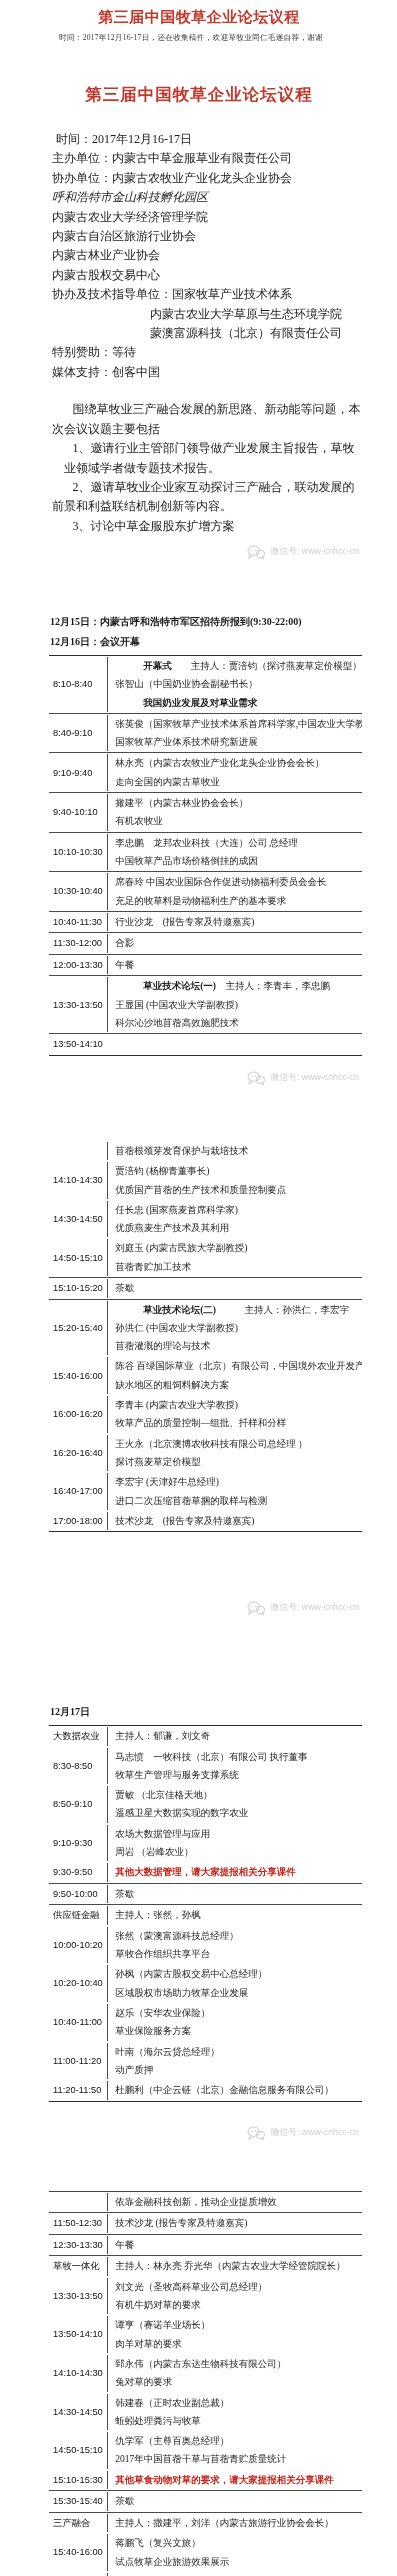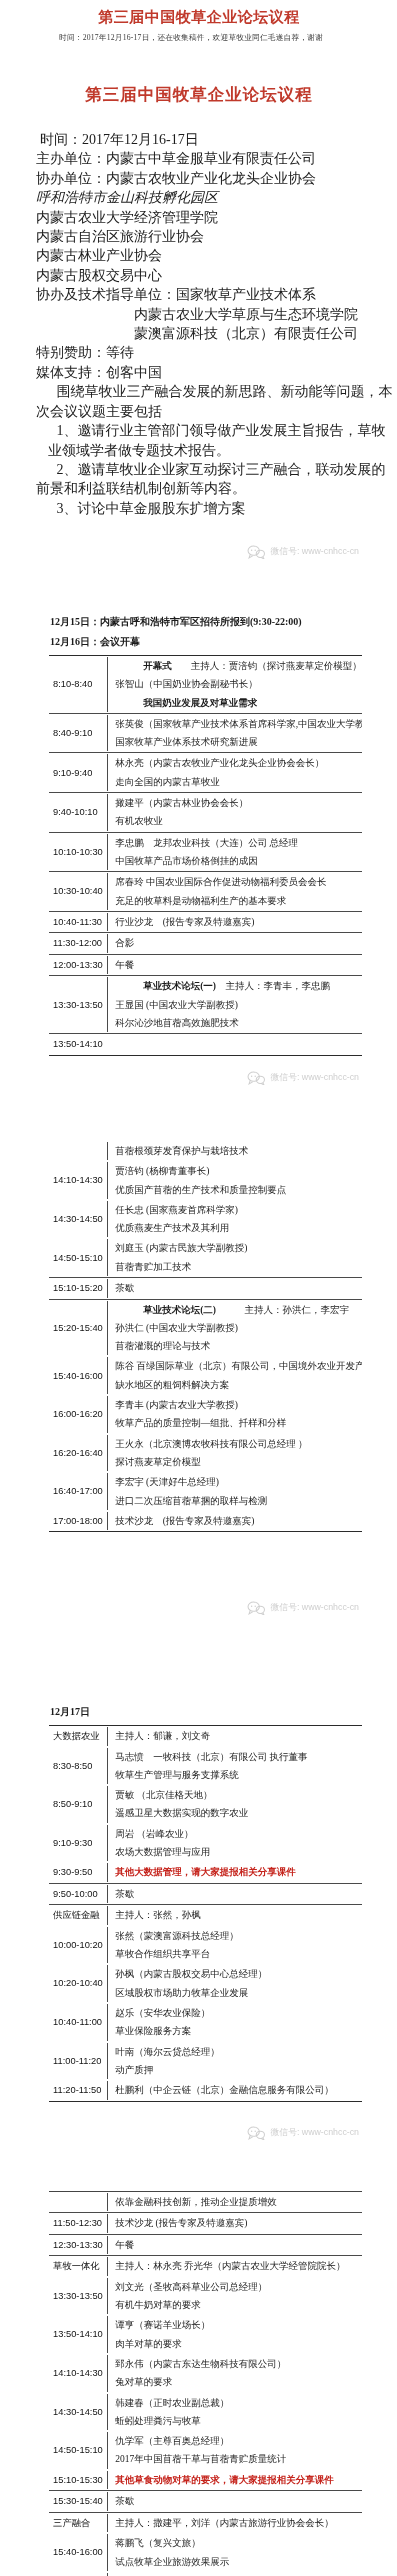--- a/index.html
+++ b/index.html
@@ -11,21 +11,21 @@
     font-family:"Liberation Sans","DejaVu Sans",sans-serif;font-weight:bold;
     font-size:15px;color:#c0392b;letter-spacing:0.5px;}
   #hdr-sub{position:absolute;top:33px;left:59px;font-size:7.7px;color:#3c3c3c;letter-spacing:0.2px;}
 
   
   #doc-title{position:absolute;top:84px;left:0;width:100%;text-align:center;
     font-family:"Liberation Sans","DejaVu Sans",sans-serif;font-weight:bold;
     font-size:16.5px;color:#c0392b;letter-spacing:1px;}
 
   
-  #intro{position:absolute;top:130px;left:36px;width:318px;font-size:14px;}
+  #intro{position:absolute;top:130px;left:52px;width:318px;font-size:12px;}
   .iline{line-height:19.4px;white-space:nowrap;}
 
   
   .wm{position:absolute;right:39px;display:flex;align-items:center;gap:5px;
       color:#cfcfcf;font-size:8.8px;font-family:"Liberation Sans","DejaVu Sans",sans-serif;}
   .wm svg{display:block;}
 
   
   .daylbl{position:absolute;left:50px;font-size:10px;font-weight:bold;white-space:nowrap;}
 
@@ -62,21 +62,21 @@
       <div class="iline" style="padding-left: 0px; font-style: italic;">呼和浩特市金山科技孵化园区</div>
       <div class="iline" style="padding-left: 0px;">内蒙古农业大学经济管理学院</div>
       <div class="iline" style="padding-left: 0px;">内蒙古自治区旅游行业协会</div>
       <div class="iline" style="padding-left: 0px;">内蒙古林业产业协会</div>
       <div class="iline" style="padding-left: 0px;">内蒙古股权交易中心</div>
       <div class="iline" style="padding-left: 0px;">协办及技术指导单位：国家牧草产业技术体系</div>
       <div class="iline" style="padding-left: 98px;">内蒙古农业大学草原与生态环境学院</div>
       <div class="iline" style="padding-left: 98px;">蒙澳富源科技（北京）有限责任公司</div>
       <div class="iline" style="padding-left: 0px;">特别赞助：等待</div>
       <div class="iline" style="padding-left: 0px;">媒体支持：创客中国</div>
-      <div class="iline" style="padding-left: 20.6px;">围绕草牧业三产融合发展的新思路、新动能等问题，本</div>
+      <div class="iline" style="padding-left: 20.6px; margin-top: 18px;">围绕草牧业三产融合发展的新思路、新动能等问题，本</div>
       <div class="iline" style="padding-left: 0px;">次会议议题主要包括</div>
       <div class="iline" style="padding-left: 20.6px;">1、邀请行业主管部门领导做产业发展主旨报告，草牧</div>
       <div class="iline" style="padding-left: 0px; margin-left: 12px;">业领域学者做专题技术报告。</div>
       <div class="iline" style="padding-left: 20.6px;">2、邀请草牧业企业家互动探讨三产融合，联动发展的</div>
       <div class="iline" style="padding-left: 0px;">前景和利益联结机制创新等内容。</div>
       <div class="iline" style="padding-left: 20.6px;">3、讨论中草金服股东扩增方案</div>
     </div>
 
   <div class="wm" style="top:545px">
     <span>
@@ -363,22 +363,22 @@
         <div class="tcell">
           <div class="tline"><span>贾敏 （北京佳格天地）</span></div>
           <div class="tline"><span>遥感卫星大数据实现的数字农业</span></div>
         </div>
       </div>
       <div class="trow">
         <div class="ttime">
           <div>9:10-9:30</div>
         </div>
         <div class="tcell">
+          <div class="tline"><span>农场大数据管理与应用</span></div>
           <div class="tline"><span>周岩 （岩峰农业）</span></div>
-          <div class="tline"><span>农场大数据管理与应用</span></div>
         </div>
       </div>
       <div class="trow sep">
         <div class="ttime">
           <div>9:30-9:50</div>
         </div>
         <div class="tcell">
           <div class="tline"><span class="red">其他大数据管理，请大家提报相关分享课件</span></div>
         </div>
       </div>

